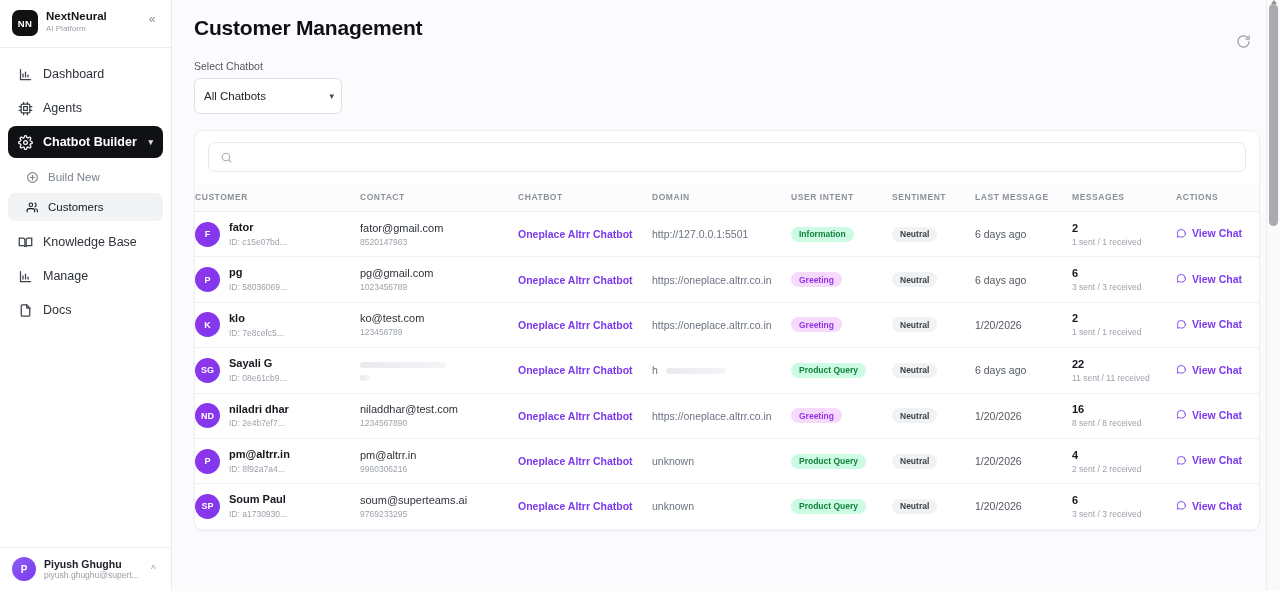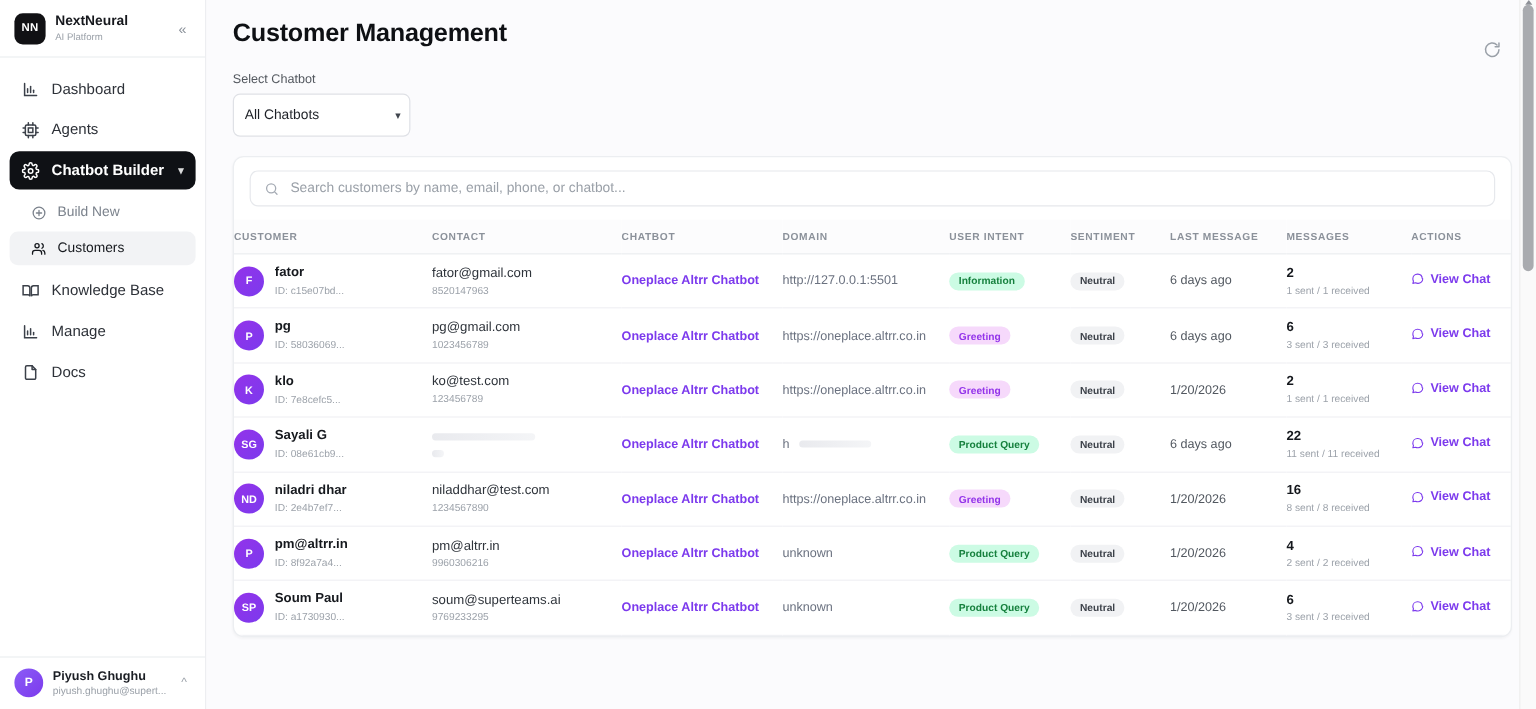--- a/index.html
+++ b/index.html
@@ -14,21 +14,21 @@
   
   #sidebar {
     width: 172px; height: 591px;
     background: #ffffff;
     border-right: 1px solid #e9eaee;
     display: flex; flex-direction: column;
     flex: 0 0 172px;
     position: relative;
   }
   .brand {
-    display: flex; align-items: center;
+    display: flex; align-items: flex-start;
     padding: 10px 10px 10px 12px;
     height: 48px;
     border-bottom: 1px solid #eceef1;
     gap: 8px;
   }
   .brand-logo {
     width: 26px; height: 26px; border-radius: 7px;
     background: #111114; color: #fff;
     font-size: 9.5px; font-weight: bold;
     display: flex; align-items: center; justify-content: center;
@@ -362,21 +362,20 @@
     <div class="card">
 
       <div class="search-row">
         <div class="search-box">
           <span class="ic">
             <svg width="13" height="13" viewBox="0 0 24 24" fill="none" stroke="currentColor" stroke-width="2" stroke-linecap="round">
                 <circle cx="11" cy="11" r="7"></circle>
                 <path d="M20 20l-3.6-3.6"></path>
               </svg>
           </span>
-          <input type="text" placeholder="Search customers by name, email, phone, or chatbot..." style="">
         </div>
       </div>
 
       <table class="cust-table">
         <thead>
           <tr>
             <th class="c-customer">CUSTOMER</th>
             <th class="c-contact">CONTACT</th>
             <th class="c-chatbot">CHATBOT</th>
             <th class="c-domain">DOMAIN</th>

